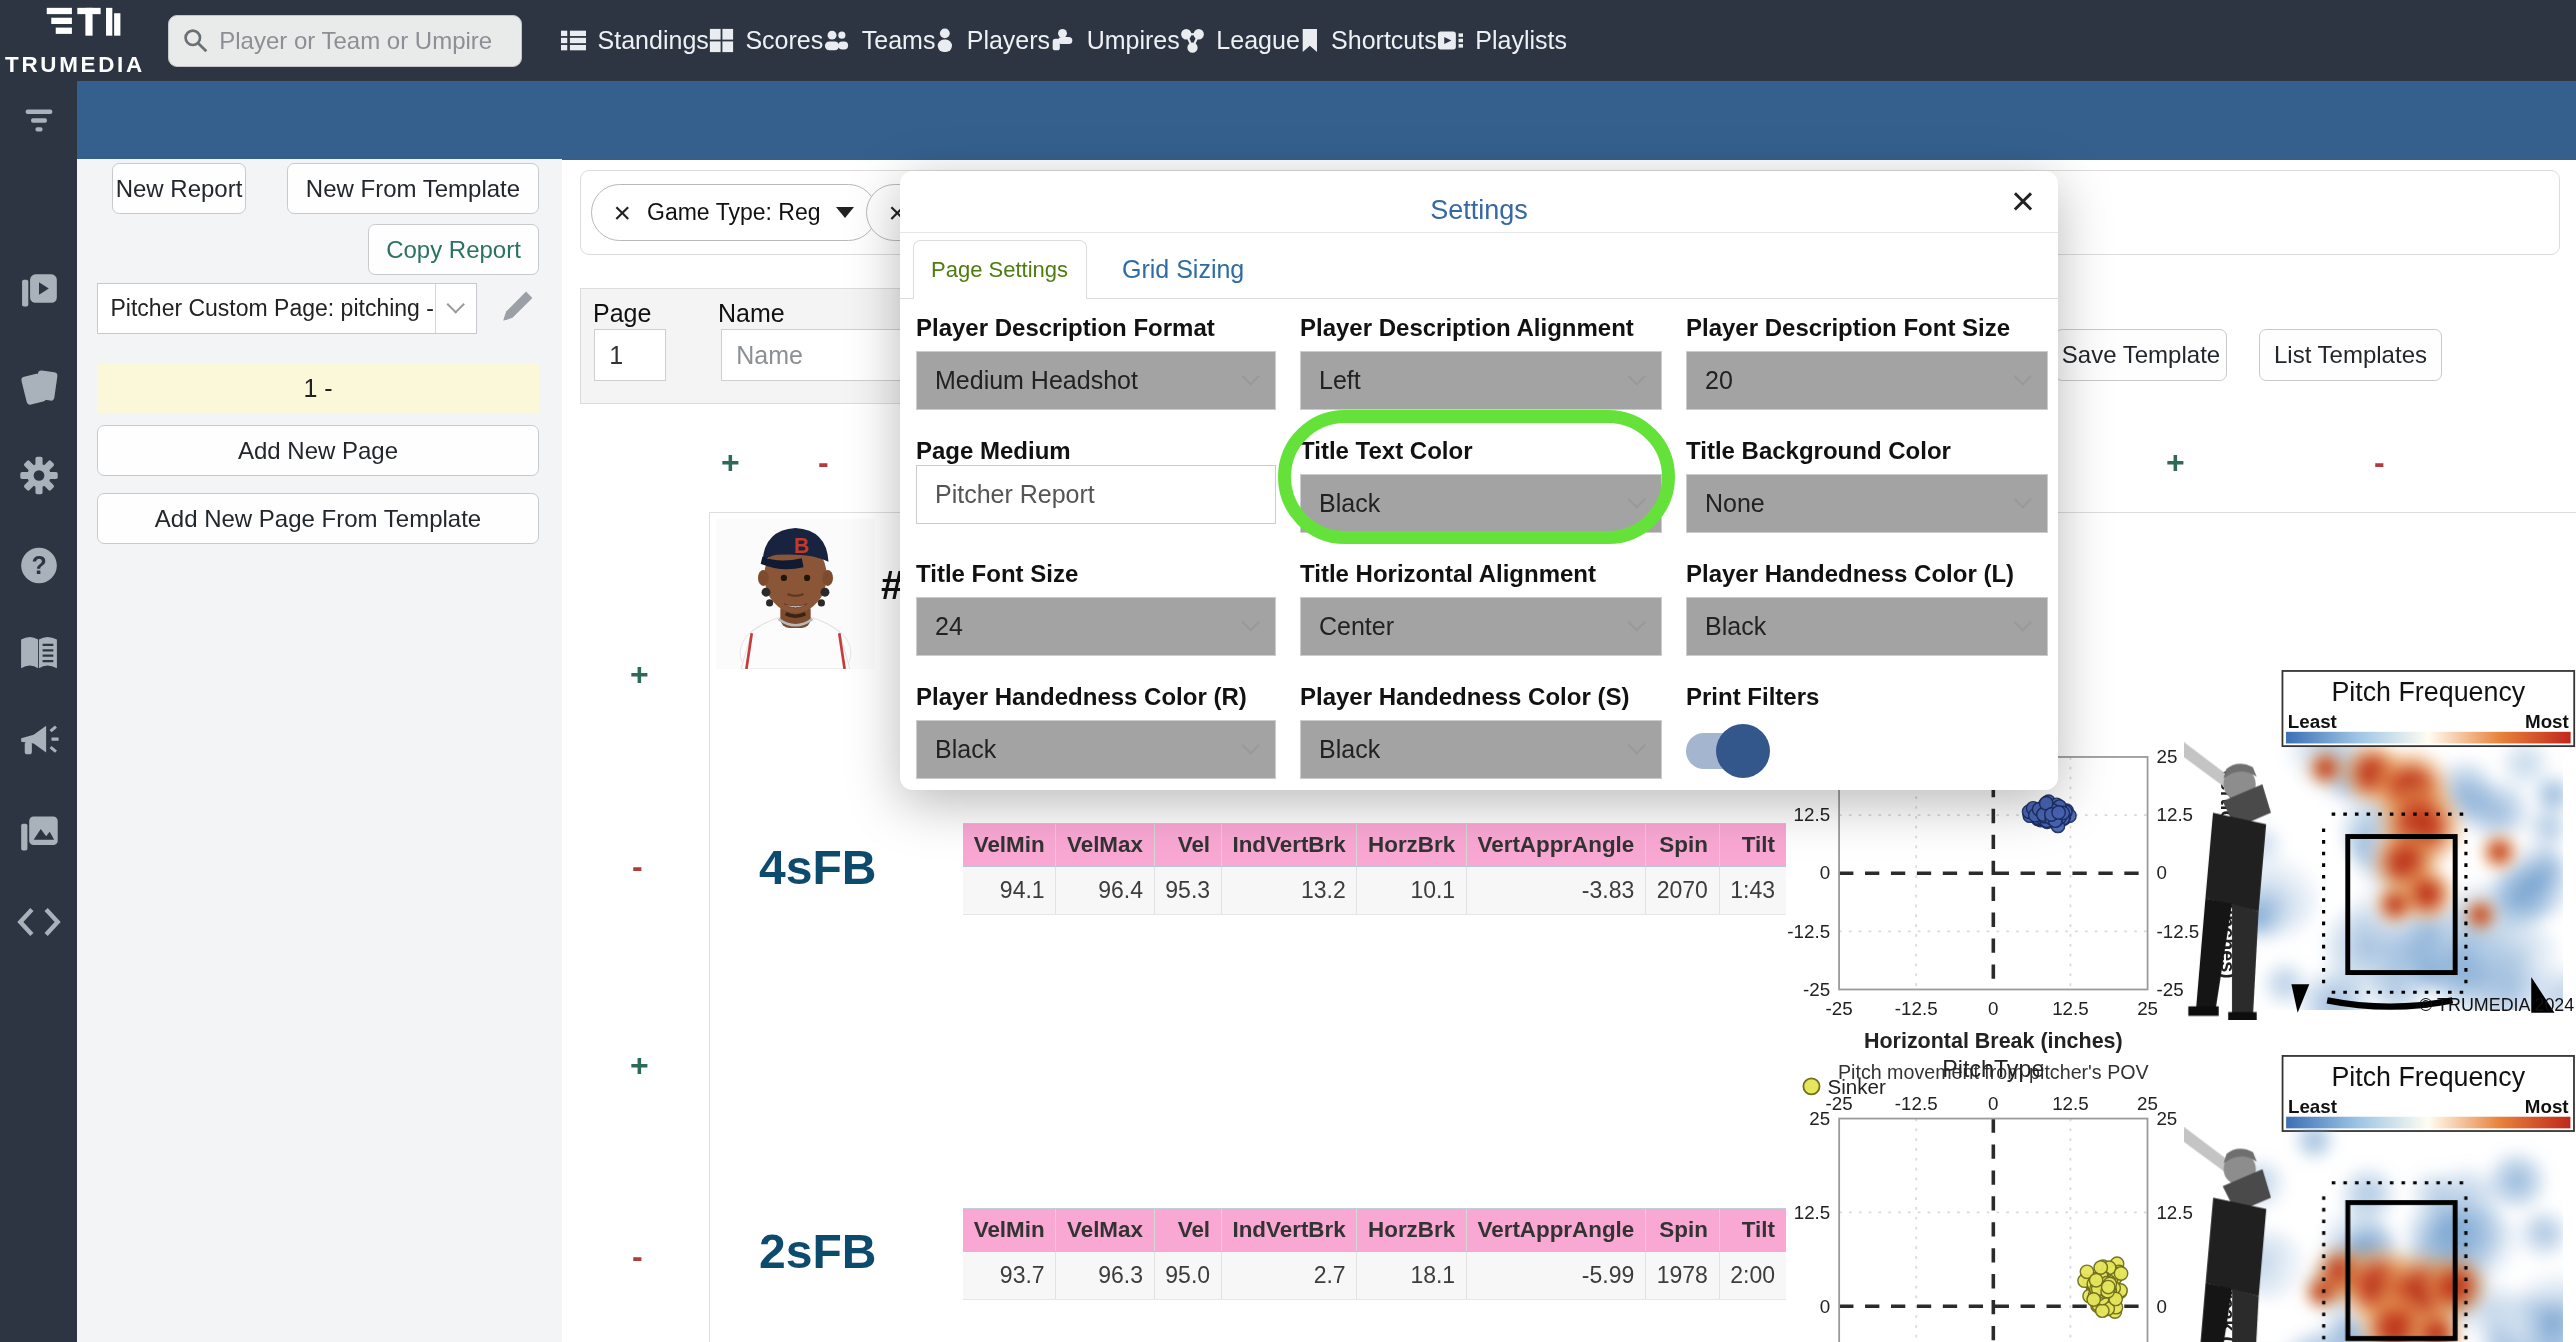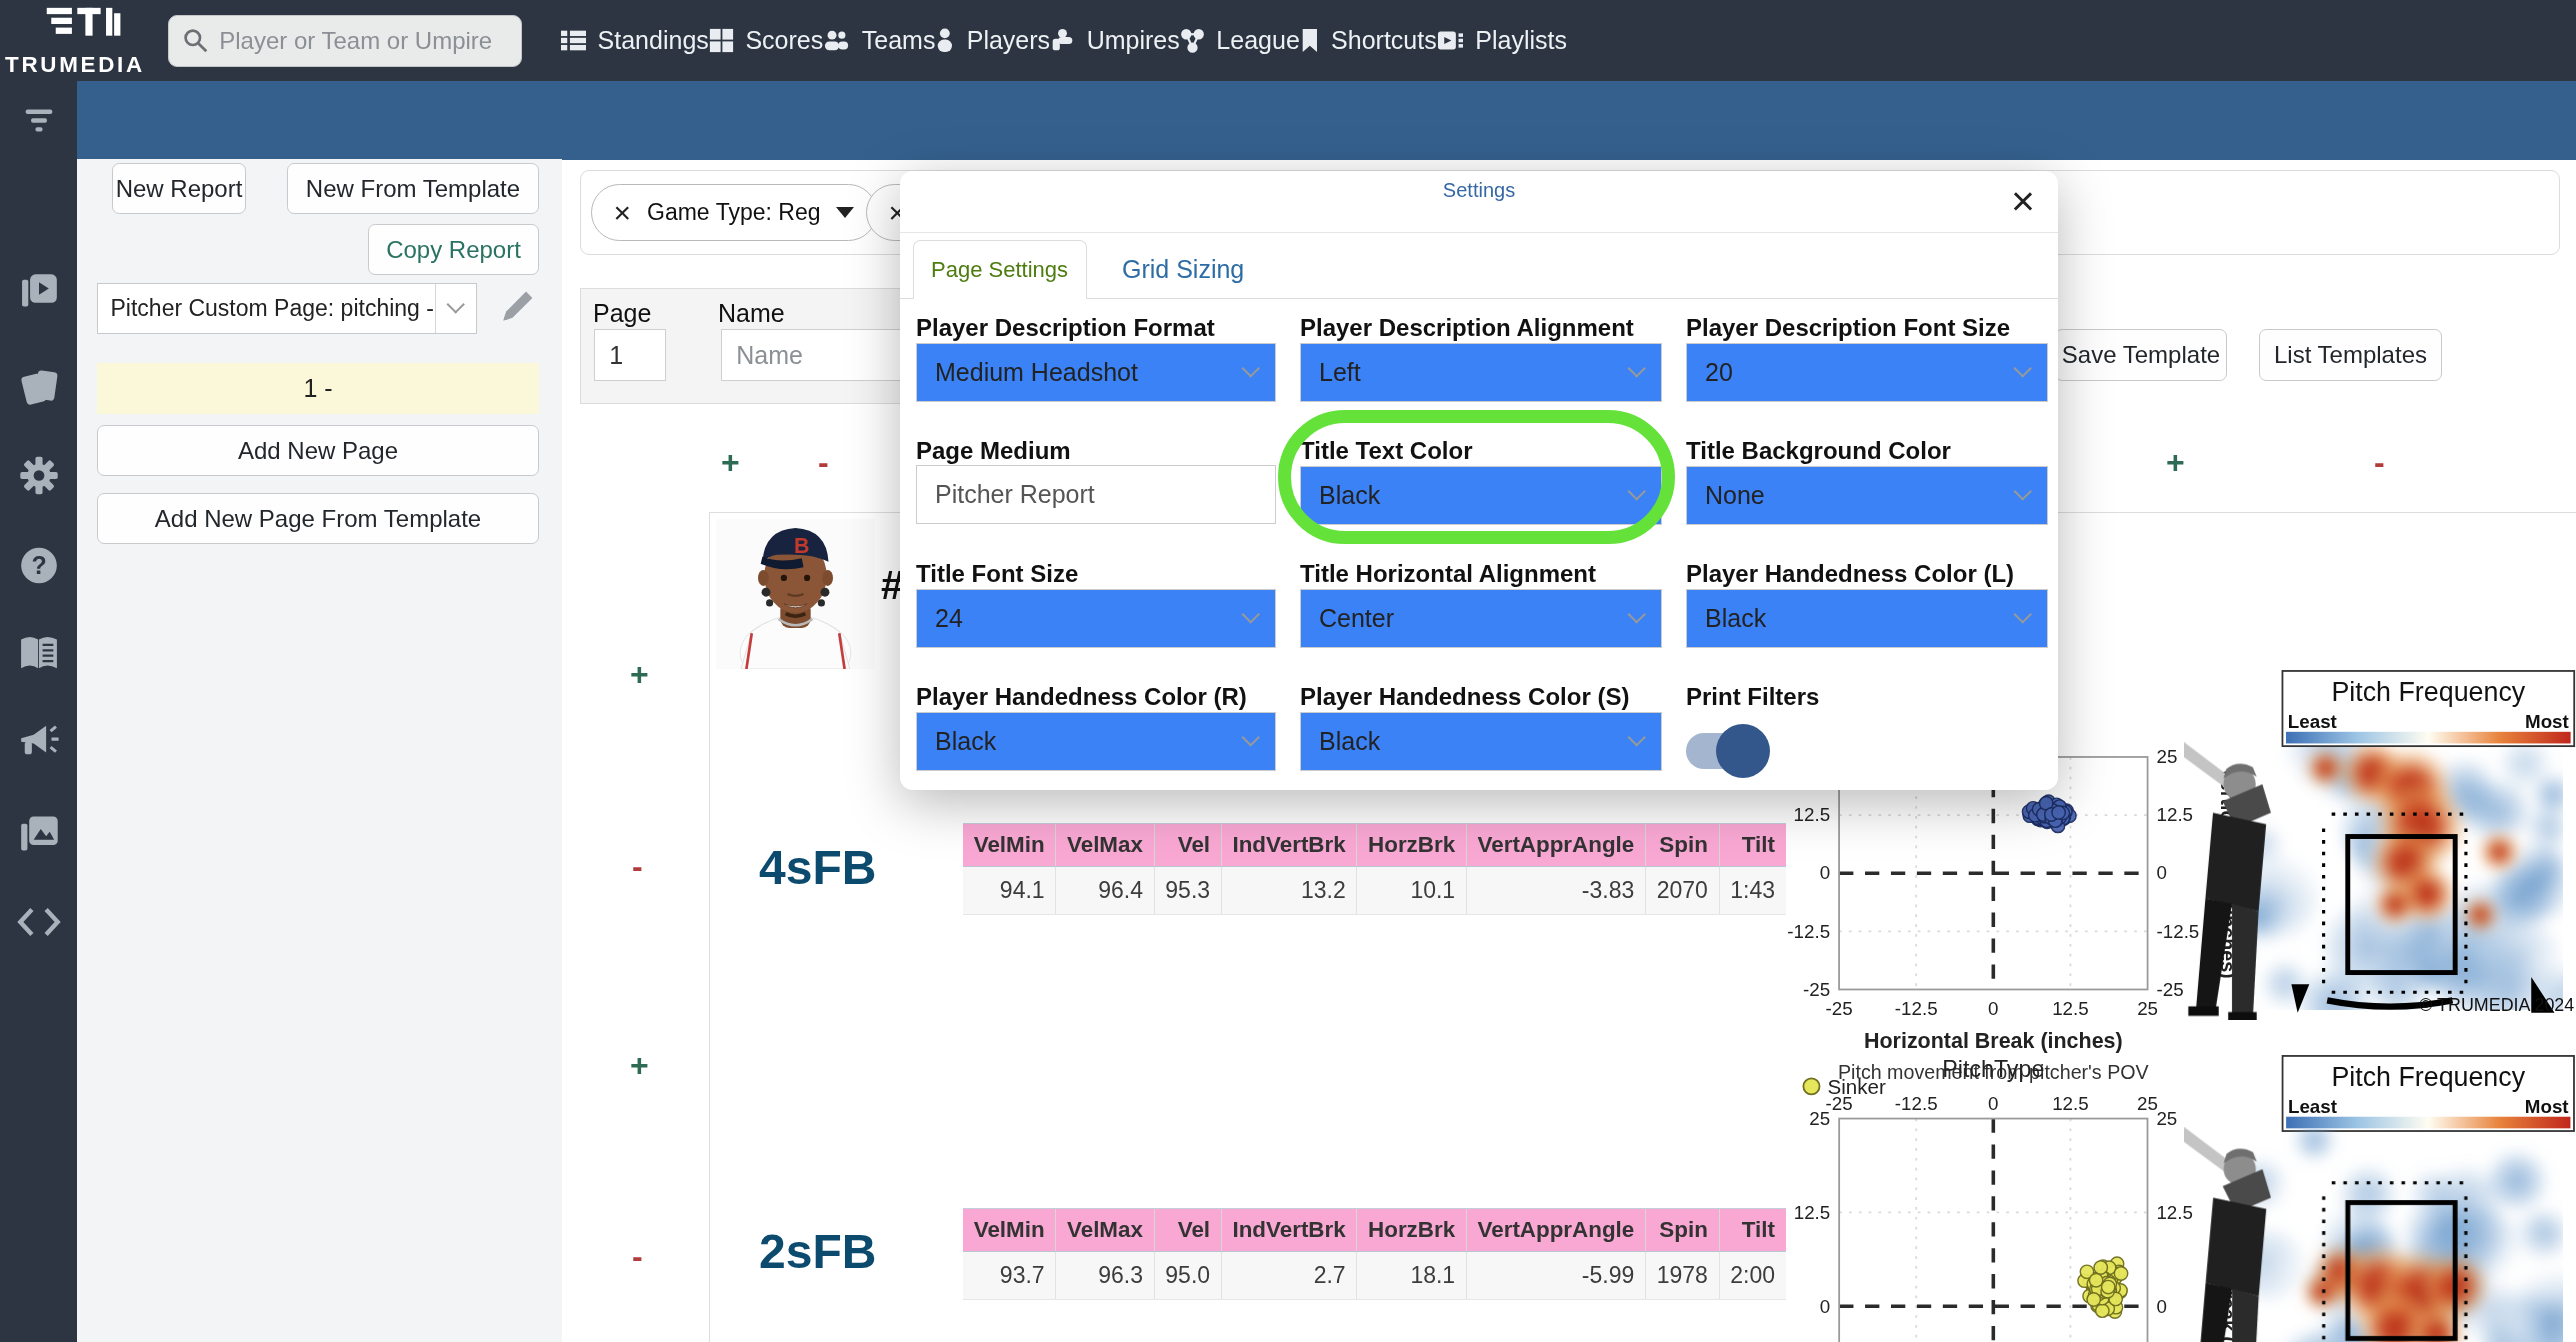--- a/index.html
+++ b/index.html
@@ -60,29 +60,29 @@
 .stat-table th{background:#f9a8d4;border-top:1.8px solid #c3cedb;border-bottom:0.9px solid #b9c6d4;border-left:0.9px solid #d7d7d7;font-size:22.4px;color:#333;text-align:right;padding:8px 10.7px;white-space:nowrap}
 .stat-table td{background:#f7f7f7;border-left:0.9px solid #e2e2e2;border-bottom:0.9px solid #e6e6e6;font-size:23px;color:#3c3c3c;text-align:right;padding:9.8px 10.7px;white-space:nowrap}
 .stat-table th:first-child,.stat-table td:first-child{border-left:none}
 .chart-svg{position:absolute;z-index:6}
 #scatter-0{left:1772px;top:712px}
 #scatter-1{left:1772px;top:1056px}
 #heat-0{left:2184px;top:662px}
 #heat-1{left:2184px;top:1047px}
 
 #modal{position:absolute;left:900px;top:171px;width:1158px;height:619px;background:#fff;border-radius:12.5px;box-shadow:0 12.5px 54px rgba(0,0,0,.28);z-index:40}
-#modal-title{position:absolute;left:0;top:8px;width:100%;text-align:center;font-size:20px;color:#3568a4}
+#modal-title{position:absolute;left:0;top:24px;width:100%;text-align:center;font-size:27px;color:#3568a4}
 #modal-close{position:absolute;right:23px;top:7.2px;font-size:41px;color:#222;cursor:pointer;font-weight:300}
 #modal-divider{position:absolute;left:0;top:61px;width:100%;height:0.9px;background:#e6e6e6}
 #tab-active{position:absolute;left:12.5px;top:69px;width:174px;height:59px;background:#fff;border:0.9px solid #ddd;border-bottom:none;border-radius:7.2px 7.2px 0 0;display:flex;align-items:center;justify-content:center;font-size:22px;color:#4d7c0f;z-index:2;cursor:pointer}
 #tab-inactive{position:absolute;left:222px;top:84px;font-size:25px;color:#2d6ca5;cursor:pointer}
 #tab-underline{position:absolute;left:0;top:127px;width:100%;height:0.9px;background:#ddd}
 #field-grid{position:absolute;left:16px;top:136px;width:1131px;display:grid;grid-template-columns:360px 362px 362px;column-gap:24px;grid-auto-rows:123px}
 .field-label{font-size:24px;font-weight:bold;color:#111;margin-top:7.2px;white-space:nowrap}
-.selectbox{margin-top:1px;height:59px;border:0.9px solid #ccc;background:#3b82f6;display:flex;align-items:center;justify-content:space-between;padding:0 18px;font-size:25px;color:#222;cursor:pointer}
+.selectbox{margin-top:9px;height:59px;border:0.9px solid #ccc;background:#a3a3a3;display:flex;align-items:center;justify-content:space-between;padding:0 18px;font-size:25px;color:#222;cursor:pointer}
 .chev{width:13.4px;height:13.4px;border-right:2.7px solid #999;border-bottom:2.7px solid #999;transform:rotate(45deg);margin-top:-7.2px;flex:none}
 .textbox{}
 .textbox input{width:100%;height:59px;border:0.9px solid #ccc;padding:0 18px;font-size:25px;color:#555;font-family:inherit}
 #print-toggle{position:relative;width:79px;height:38px;margin-top:19.7px;cursor:pointer}
 #print-toggle .track{position:absolute;left:0;top:1.8px;width:79px;height:36px;background:#a3b5cf;border-radius:19px}
 #print-toggle .knob{position:absolute;left:30px;top:-7.2px;width:54px;height:54px;background:#33568b;border-radius:50%}
 #annotation-ring{position:absolute;left:1278px;top:410px;width:397px;height:134px;border:13.4px solid #64e23a;border-radius:68px;z-index:50;pointer-events:none}
 text{font-family:"Liberation Sans",sans-serif}
 </style>
 </head>

